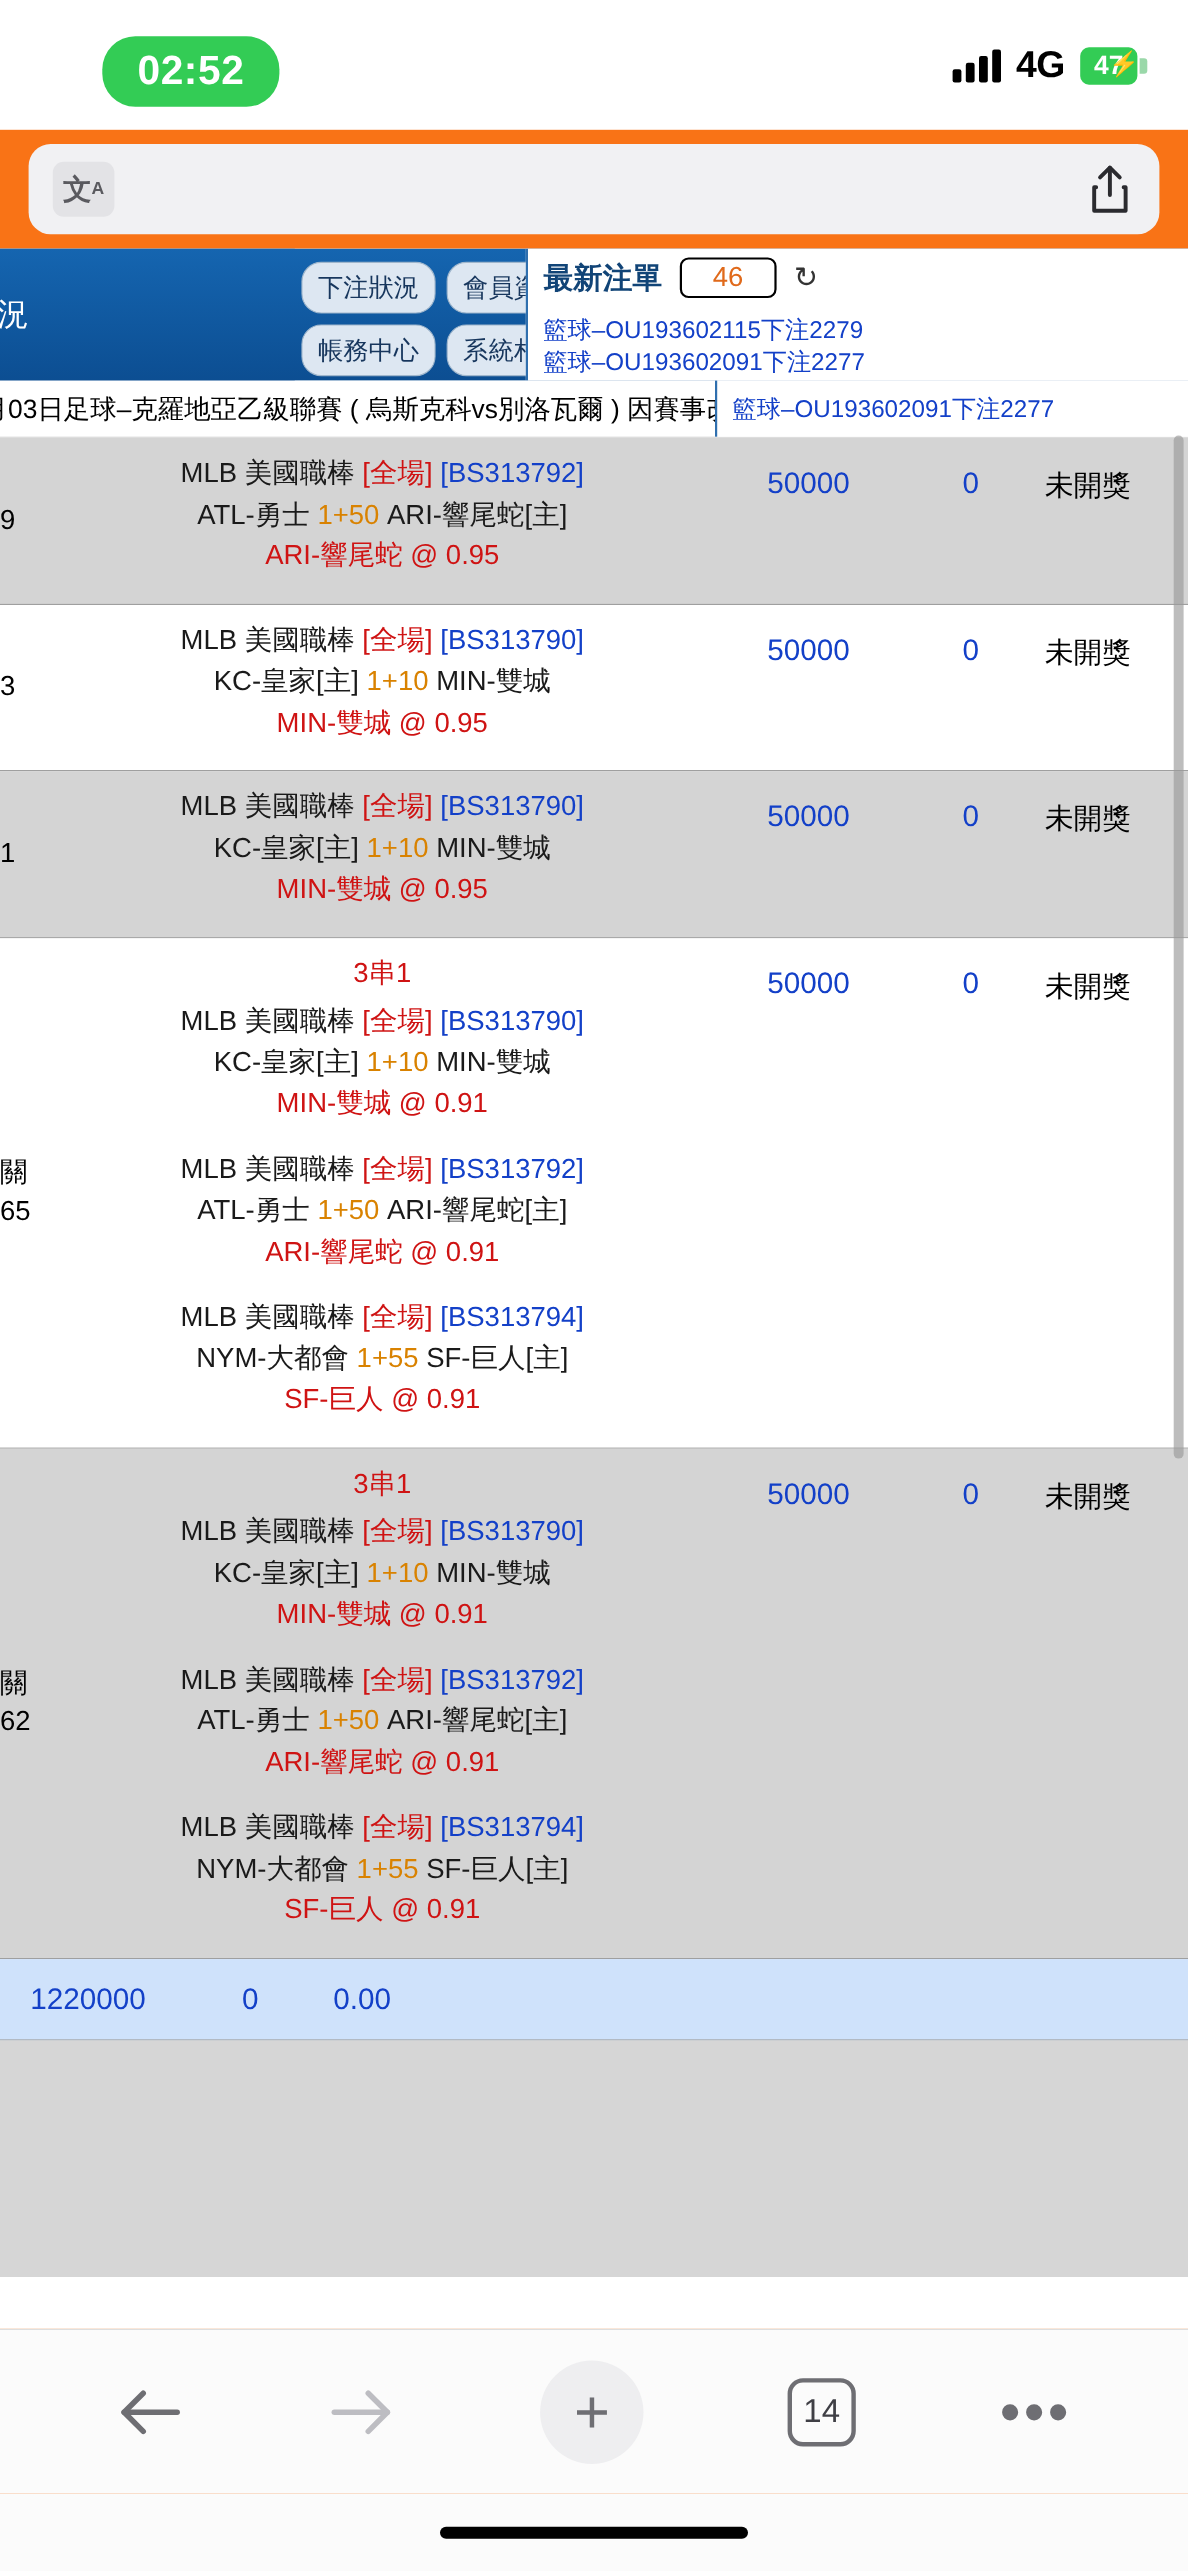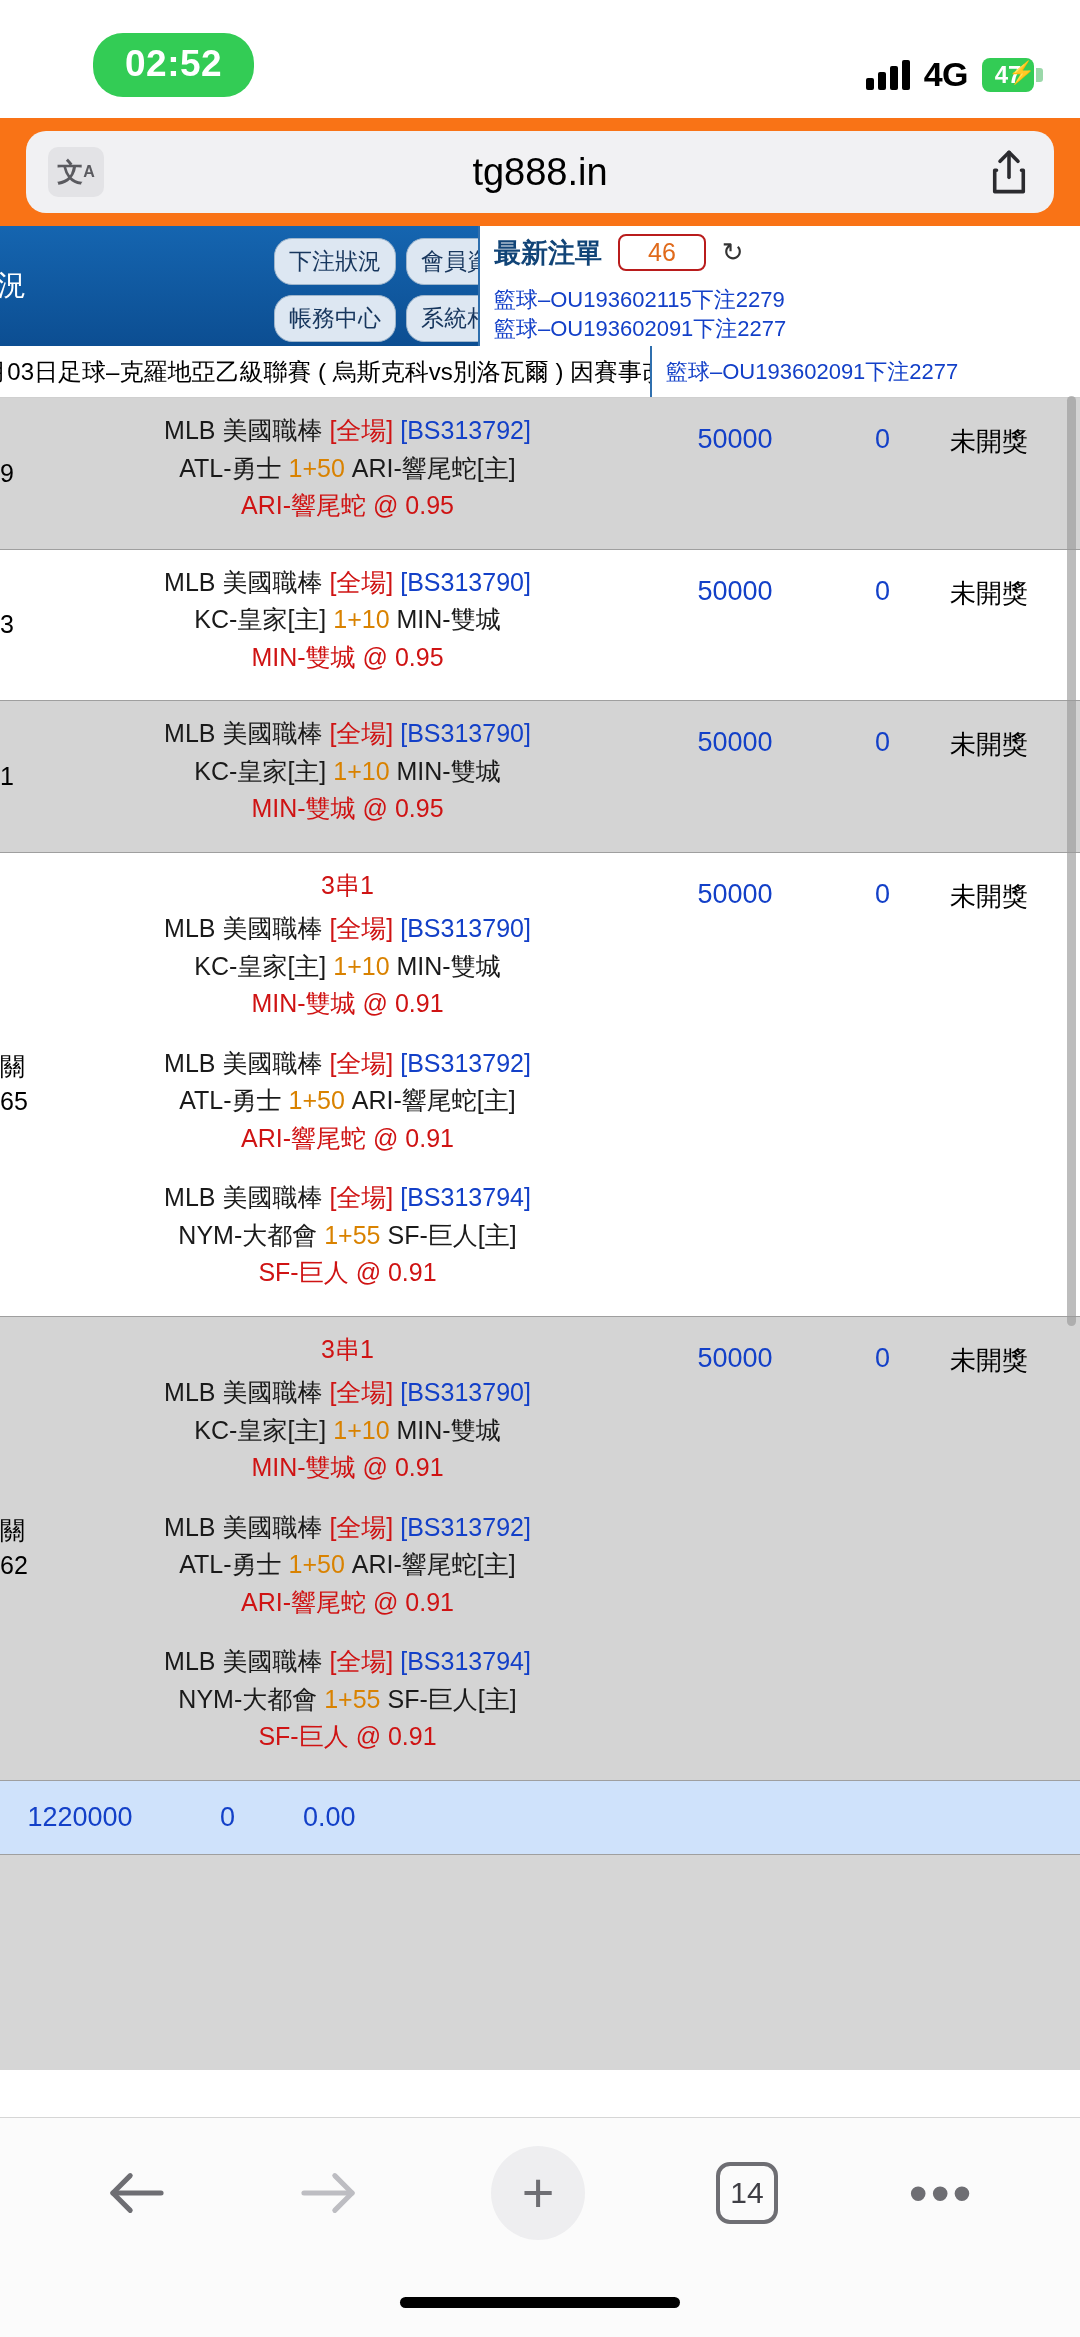--- a/index.html
+++ b/index.html
@@ -30,21 +30,21 @@
     background: #33cc55;
     color: #ffffff;
     font-size: 37px;
     font-weight: bold;
     border-radius: 30px;
     padding: 10px 32px 12px 32px;
     letter-spacing: 0.5px;
   }
   .status-right {
     position: absolute;
-    right: 46px; top: 55px;
+    right: 46px; top: 40px;
     display: flex;
     align-items: center;
     gap: 14px;
   }
   .signal-bars {
     display: flex;
     align-items: flex-end;
     gap: 4px;
     height: 30px;
   }
@@ -197,21 +197,21 @@
     overflow: hidden;
   }
   .hr-top {
     display: flex;
     align-items: center;
     gap: 16px;
     margin-bottom: 14px;
   }
   .hr-title { font-size: 27px; color: #114477; font-weight: bold; }
   .count-pill {
-    border: 2px solid #b91c1c;
+    border: 2px solid #000000;
     color: #e06a1b;
     border-radius: 8px;
     font-size: 25px;
     padding: 2px 28px;
   }
   .refresh-icon { font-size: 26px; color: #333; }
   .ticker-line {
     font-size: 22px;
     color: #1340c8;
     white-space: nowrap;
@@ -442,21 +442,20 @@
       <div class="battery">
         <span>47</span>
         <span class="bolt">⚡</span>
       </div>
     </div>
   </div>
 
   <div class="urlbar-wrap">
     <div class="urlbar">
       <div class="translate-btn">文<sub style="font-size:16px">A</sub></div>
-      <div class="url-text">tg888.in</div>
       <div class="share-btn">
         <svg viewBox="0 0 24 28" fill="none" stroke="#2b2b2f" stroke-width="2" stroke-linecap="round" stroke-linejoin="round">
           <path d="M12 3 L12 17"></path>
           <path d="M7 8 L12 3 L17 8"></path>
           <path d="M5 13 L4 13 L4 25 L20 25 L20 13 L19 13"></path>
         </svg>
       </div>
     </div>
   </div>
 

